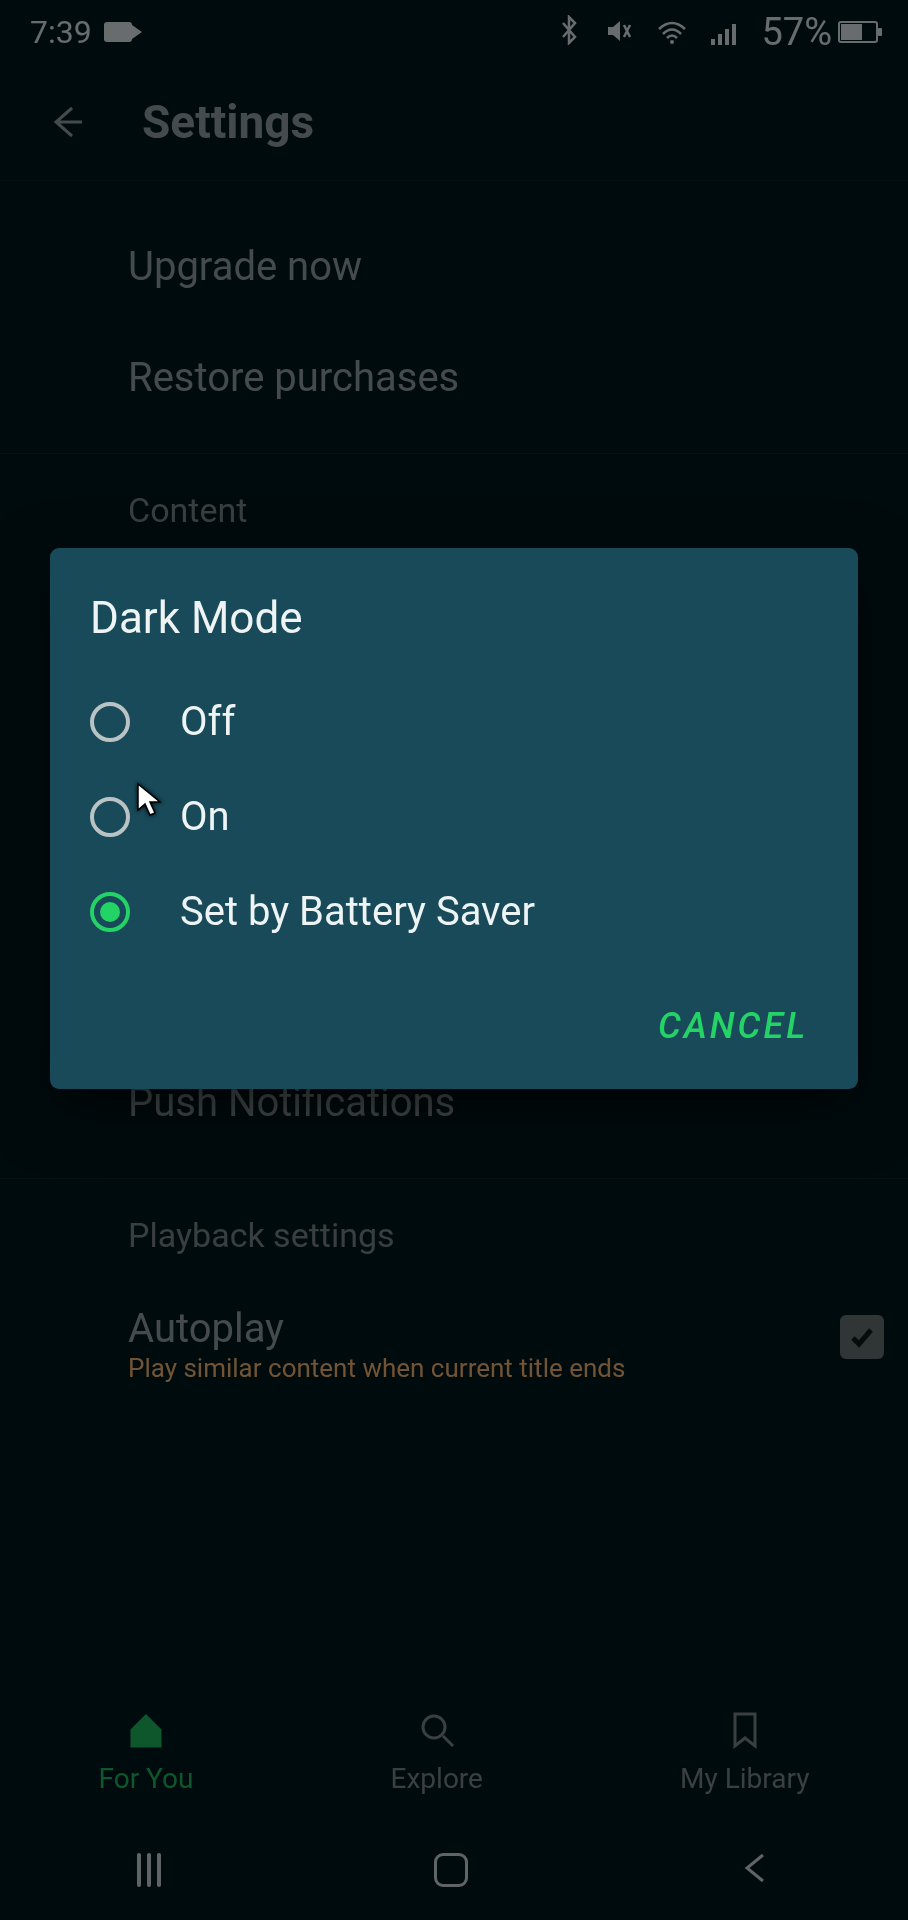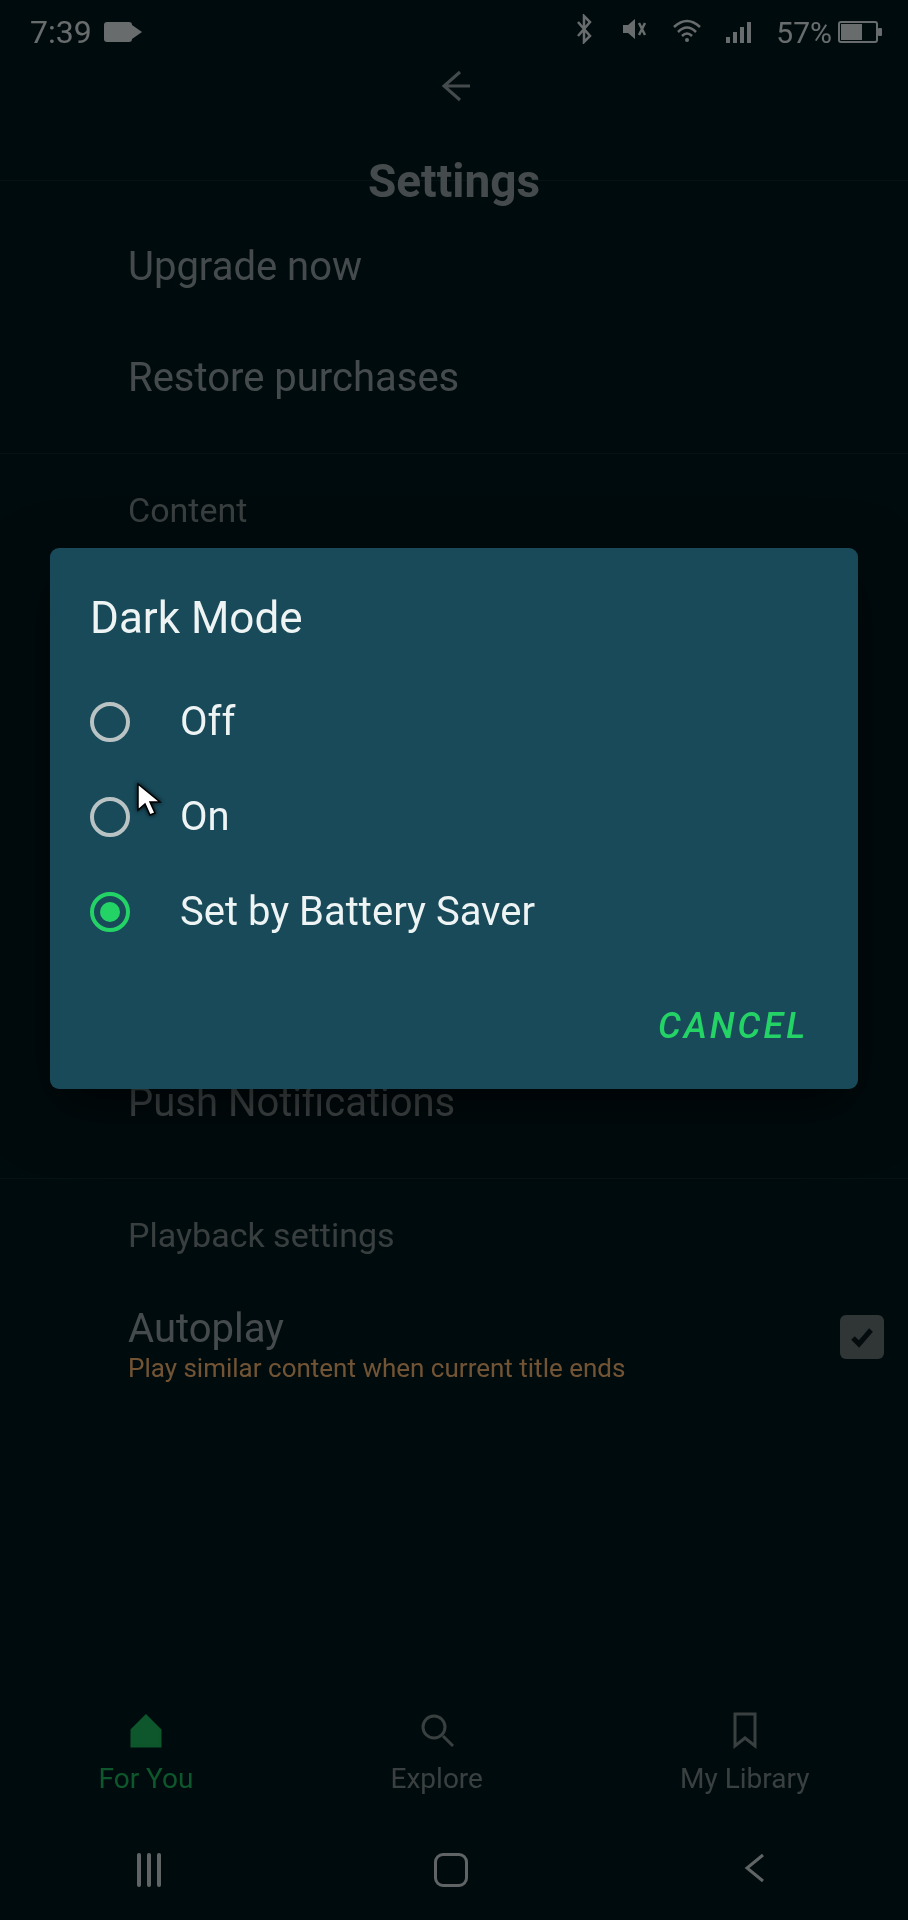--- a/index.html
+++ b/index.html
@@ -15,33 +15,33 @@
     position: relative;
     width: 908px; height: 1920px;
   }
   
   .status {
     height: 64px; display: flex; align-items: center; justify-content: space-between;
     padding: 0 30px; color: #e8f0f0; font-size: 32px;
     position: relative; z-index: 1;
   }
   .status .left { display: flex; align-items: center; gap: 12px; }
-  .status .right { display: flex; align-items: center; gap: 24px; font-size: 30px; }
+  .status .right { display: flex; align-items: center; gap: 24px; font-size: 38px; }
   .cam-icon { width: 28px; height: 20px; border-radius: 3px; background: #e8f0f0; position: relative; }
   .cam-icon::after { content:""; position:absolute; left: 28px; top: 3px; border-top:7px solid transparent; border-bottom:7px solid transparent; border-left:10px solid #e8f0f0; }
 
   .batt { display:inline-flex; align-items:center; gap:6px; }
   .batt-shell { width: 40px; height: 22px; border: 2px solid #e8f0f0; border-radius: 3px; position: relative; }
   .batt-shell::after { content:""; position:absolute; right:-6px; top:5px; width:4px; height:8px; background:#e8f0f0; border-radius:1px;}
   .batt-fill { position:absolute; left:1px; top:1px; bottom:1px; width:57%; background:#e8f0f0; }
 
   
   .header {
     height: 116px; display: flex; align-items: center; gap: 46px; padding: 0 36px;
-    position: relative; z-index:1;flex-direction:column;
+    position: relative; z-index:1;
   }
   .back-btn { width:60px; height:60px; display:flex; align-items:center; justify-content:center; }
   .back-arrow { stroke:#9aa6a8; stroke-width:3; fill:none; }
   .header-title { font-size: 46px; font-weight: 700; color:#9aa6a8; }
 
   
   .list { position: relative; z-index:1; padding-top: 30px;}
   .row { padding: 32px 36px 32px 128px; font-size: 40px; color:#9aa6a8; }
   .section { padding: 36px 36px 18px 128px; font-size: 34px; color:#7f8b8d; }
   .row.autoplay { display:flex; align-items:flex-start; justify-content:space-between; padding-right:24px; }

